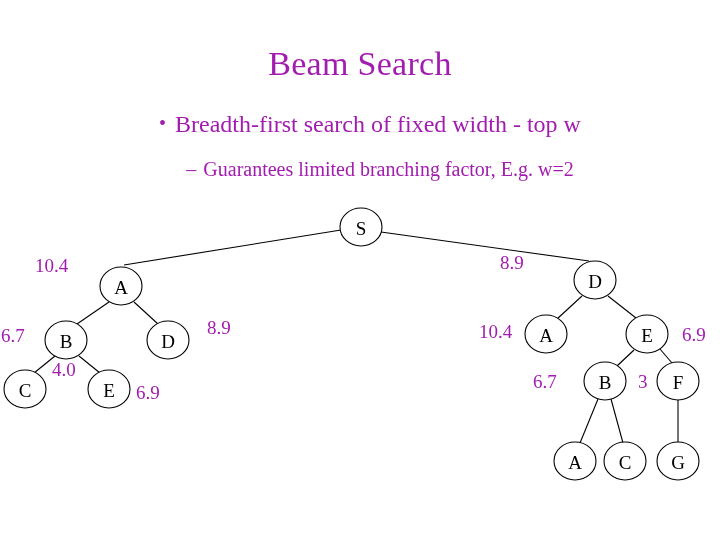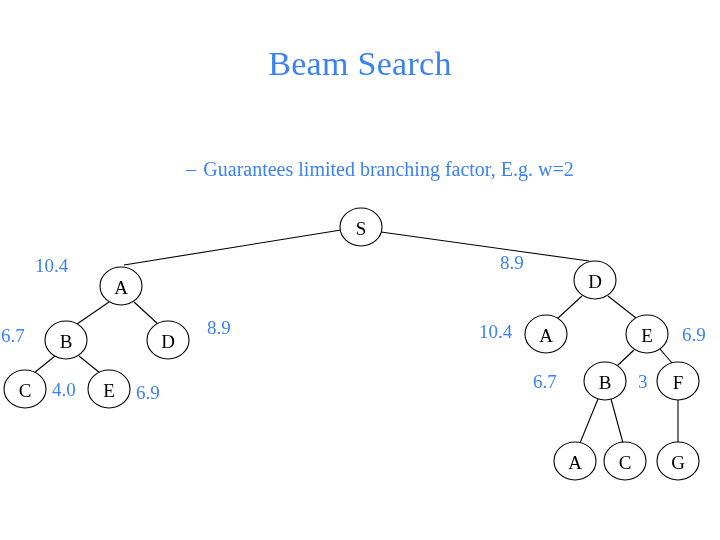--- a/index.html
+++ b/index.html
@@ -7,21 +7,21 @@
     padding: 0;
     background: #ffffff;
   }
   #slide {
     position: relative;
     width: 720px;
     height: 540px;
     background: #ffffff;
     overflow: hidden;
     font-family: "Liberation Serif", "DejaVu Serif", serif;
-    color: #3b82f6;
+    color: #a21caf;
   }
   #title {
     position: absolute;
     left: 0;
     top: 44px;
     width: 720px;
     text-align: center;
     font-size: 34px;
     line-height: 40px;
     letter-spacing: 0.3px;
@@ -73,20 +73,23 @@
     text-align: center;
   }
 </style>
 </head>
 <body>
 
 <div id="slide">
 
   <div id="title">Beam Search</div>
 
+  <div id="bullet1">
+    <span class="bdot">•</span><span>Breadth-first search of fixed width - top w</span>
+  </div>
 
   <div id="bullet2">
     <span class="dash">–</span><span>Guarantees limited branching factor, E.g. w=2</span>
   </div>
 
   <svg id="tree" viewBox="0 0 720 540" xmlns="http://www.w3.org/2000/svg">
     <g id="edge-layer">
         <line x1="341" y1="230" x2="124" y2="265" stroke="#000000" stroke-width="1.1"></line>
         <line x1="381" y1="232" x2="589" y2="261" stroke="#000000" stroke-width="1.1"></line>
         <line x1="109" y1="302" x2="77" y2="324" stroke="#000000" stroke-width="1.1"></line>
@@ -159,21 +162,21 @@
           <text x="678" y="462" class="node-label" fill="#000000">G</text>
         </g>
       </g>
   </svg>
 
   <div id="cost-layer">
       <div class="cost-label" style="left: 35px; top: 255px;">10.4</div>
       <div class="cost-label" style="left: 500px; top: 252px;">8.9</div>
       <div class="cost-label" style="left: 1px; top: 325px;">6.7</div>
       <div class="cost-label" style="left: 207px; top: 317px;">8.9</div>
-      <div class="cost-label" style="left: 52px; top: 379px;">4.0</div>
+      <div class="cost-label" style="left: 52px; top: 359px;">4.0</div>
       <div class="cost-label" style="left: 136px; top: 382px;">6.9</div>
       <div class="cost-label" style="left: 479px; top: 321px;">10.4</div>
       <div class="cost-label" style="left: 682px; top: 324px;">6.9</div>
       <div class="cost-label" style="left: 533px; top: 371px;">6.7</div>
       <div class="cost-label" style="left: 638px; top: 371px;">3</div>
     </div>
 
 </div>
 
 </body></html>

